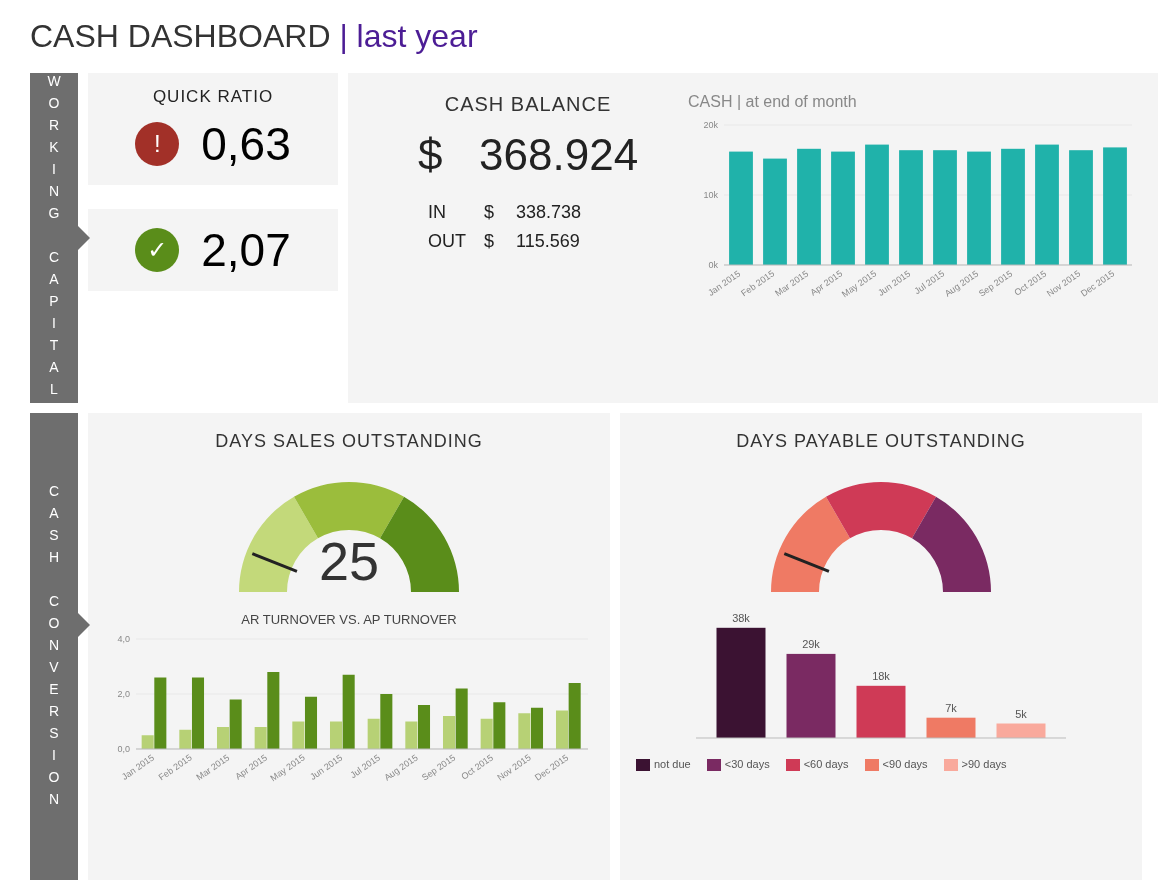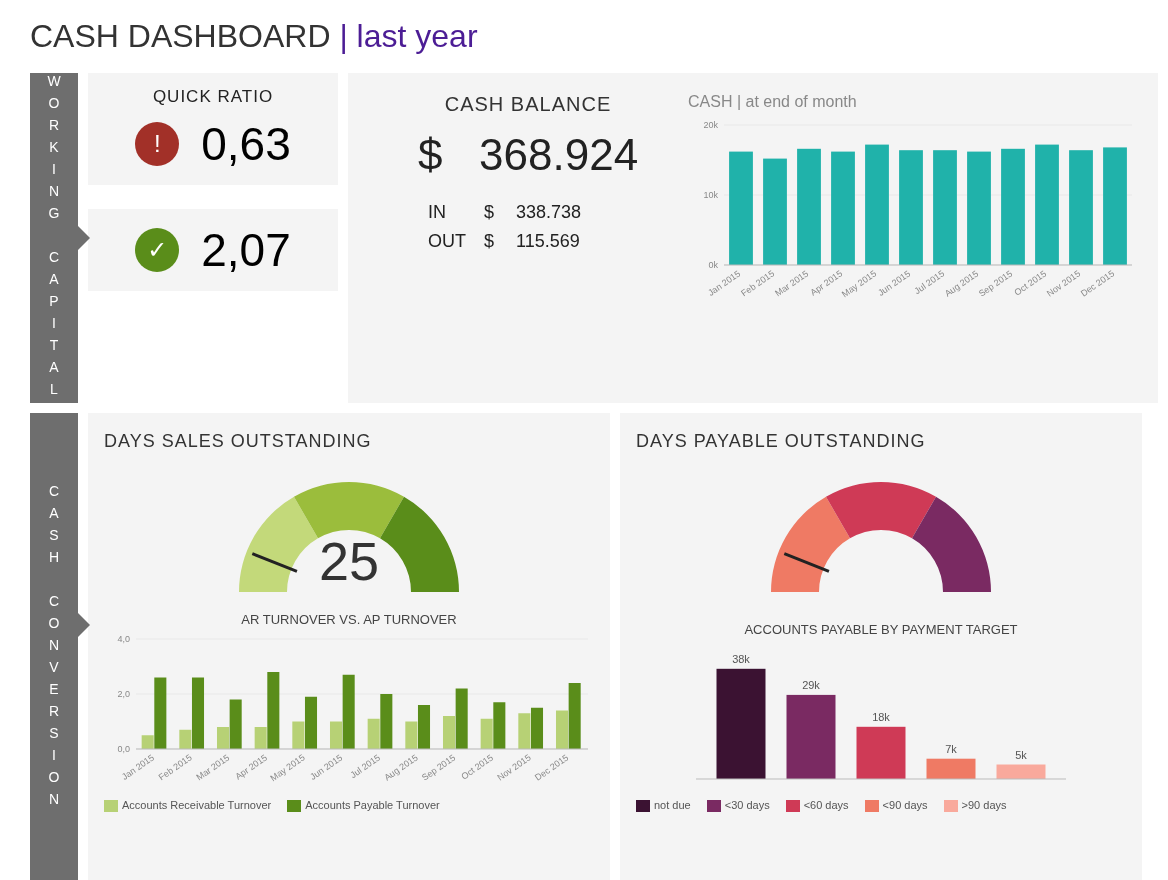--- a/index.html
+++ b/index.html
@@ -53,21 +53,21 @@
   .status-bad{background:#a23028;}
   .status-good{background:#5a8d1a;}
   .cash-card{background:#f4f4f4;flex:1;display:flex;padding:20px 20px;}
   .cash-left{width:320px;text-align:center;}
   .cash-title{font-size:20px;letter-spacing:1px;margin-bottom:14px;font-weight:400;}
   .cash-big{font-size:44px;font-weight:300;color:#222;}
   .cash-sub{display:grid;grid-template-columns:48px 24px 1fr;gap:8px;margin-top:22px;font-size:18px;font-weight:300;color:#222;justify-items:start;padding-left:60px;}
   .cash-right{flex:1;}
   .mini-title{font-size:16px;color:#888;margin-bottom:4px;}
   svg.chart{display:block;}
-  .panel-title{font-size:18px;letter-spacing:1px;margin:4px 0 10px 0;font-weight:400;}
+  .panel-title{font-size:18px;letter-spacing:1px;text-align:center;margin:4px 0 10px 0;font-weight:400;}
   .sub-title{font-size:13px;text-align:center;margin:20px 0 6px 0;color:#444;}
   .gauge-wrap{display:flex;justify-content:center;}
   .gauge-val{font-size:54px;font-weight:300;text-align:center;margin-top:-72px;}
   .legend{display:flex;flex-wrap:wrap;justify-content:flex-start;gap:16px;font-size:11px;color:#555;margin-top:6px;}
   .legend .sw{display:inline-block;width:14px;height:12px;margin-right:4px;vertical-align:middle;}
   .axis-text{font-size:9px;fill:#888;}
 </style>
 </head>
 <body>
 
@@ -205,38 +205,33 @@
           <rect x="389.306" y="69.25" width="12.053333333333333" height="46.75" fill="#5a8d1a"></rect>
           <text x="389.8333333333333" y="126" class="axis-text" text-anchor="end" transform="rotate(-35 389.8333333333333 126)">Oct 2015</text>
           <rect x="414.3166666666666" y="80.25" width="12.053333333333333" height="35.75" fill="#b7d175"></rect>
           <rect x="426.9726666666666" y="74.75" width="12.053333333333333" height="41.25" fill="#5a8d1a"></rect>
           <text x="427.49999999999994" y="126" class="axis-text" text-anchor="end" transform="rotate(-35 427.49999999999994 126)">Nov 2015</text>
           <rect x="451.9833333333333" y="77.5" width="12.053333333333333" height="38.5" fill="#b7d175"></rect>
           <rect x="464.6393333333333" y="50" width="12.053333333333333" height="66" fill="#5a8d1a"></rect>
           <text x="465.16666666666663" y="126" class="axis-text" text-anchor="end" transform="rotate(-35 465.16666666666663 126)">Dec 2015</text>
           <line x1="32" y1="116" x2="484" y2="116" stroke="#bbb"></line>
         </svg>
-      <div class="legend">
-        <span><span class="sw" id="sw-ar" style="background: rgb(183, 209, 117);"></span><span>Accounts Receivable Turnover</span></span>
-        <span><span class="sw" id="sw-ap" style="background: rgb(90, 141, 26);"></span><span>Accounts Payable Turnover</span></span>
-      </div>
     </div>
 
     <div class="card" style="flex:1;">
       <div class="panel-title">DAYS PAYABLE OUTSTANDING</div>
       <div class="gauge-wrap">
           <svg id="gauge-dpo" width="260" height="140">
             <path d="M20,130 A110,110 0 0 1 74.99999999999994,34.737205583711784 L98.99999999999997,76.30642496536481 A62,62 0 0 0 68,130 Z" fill="#ef7a64"></path>
             <path d="M74.99999999999994,34.737205583711784 A110,110 0 0 1 184.99999999999994,34.7372055837117 L160.99999999999994,76.30642496536478 A62,62 0 0 0 98.99999999999997,76.30642496536481 Z" fill="#cf3a56"></path>
             <path d="M184.99999999999994,34.7372055837117 A110,110 0 0 1 240,129.99999999999997 L192,129.99999999999997 A62,62 0 0 0 160.99999999999994,76.30642496536478 Z" fill="#7a2a62"></path>
             <line x1="77.93251679025792" y1="109.38502504965804" x2="33.30324546762185" y2="91.71504652079349" stroke="#222" stroke-width="3"></line>
           </svg>
         </div>
 
-      <div class="sub-title">ACCOUNTS PAYABLE BY PAYMENT TARGET</div>
       <svg id="chart-payable" class="chart" width="490" height="150">
           <rect x="80.5" y="25.80000000000001" width="49" height="110.19999999999999" fill="#3b1232"></rect>
           <text x="105" y="19.80000000000001" text-anchor="middle" font-size="11" fill="#555">38k</text>
           <rect x="150.5" y="51.900000000000006" width="49" height="84.1" fill="#7a2a62"></rect>
           <text x="175" y="45.900000000000006" text-anchor="middle" font-size="11" fill="#555">29k</text>
           <rect x="220.5" y="83.8" width="49" height="52.2" fill="#cf3a56"></rect>
           <text x="245" y="77.8" text-anchor="middle" font-size="11" fill="#555">18k</text>
           <rect x="290.5" y="115.7" width="49" height="20.299999999999997" fill="#ef7a64"></rect>
           <text x="315" y="109.7" text-anchor="middle" font-size="11" fill="#555">7k</text>
           <rect x="360.5" y="121.5" width="49" height="14.5" fill="#f9a99c"></rect>

